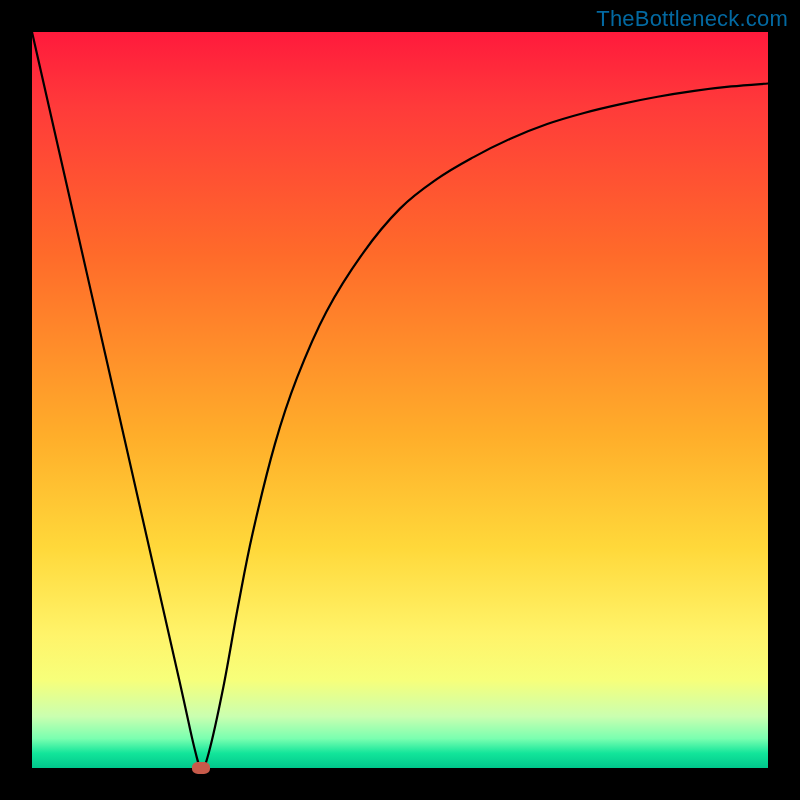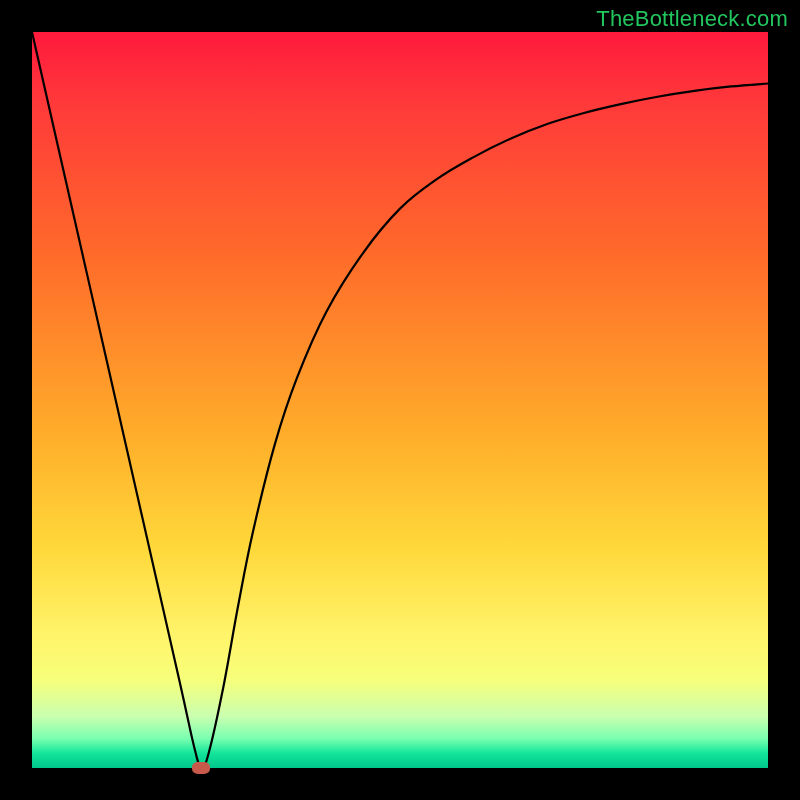--- a/index.html
+++ b/index.html
@@ -37,21 +37,21 @@
       #caffb0 93%,
       #7affb0 96%,
       #12e59a 98%,
       #00c78c 100%
     );
   }
   .watermark {
     position: absolute;
     top: 6px;
     right: 12px;
-    color: #22c55e;
+    color: #0369a1;
     font-size: 22px;
     font-weight: 500;
     letter-spacing: 0.2px;
     user-select: none;
   }
   svg.curve {
     position: absolute;
     left: 0;
     top: 0;
     width: 736px;

